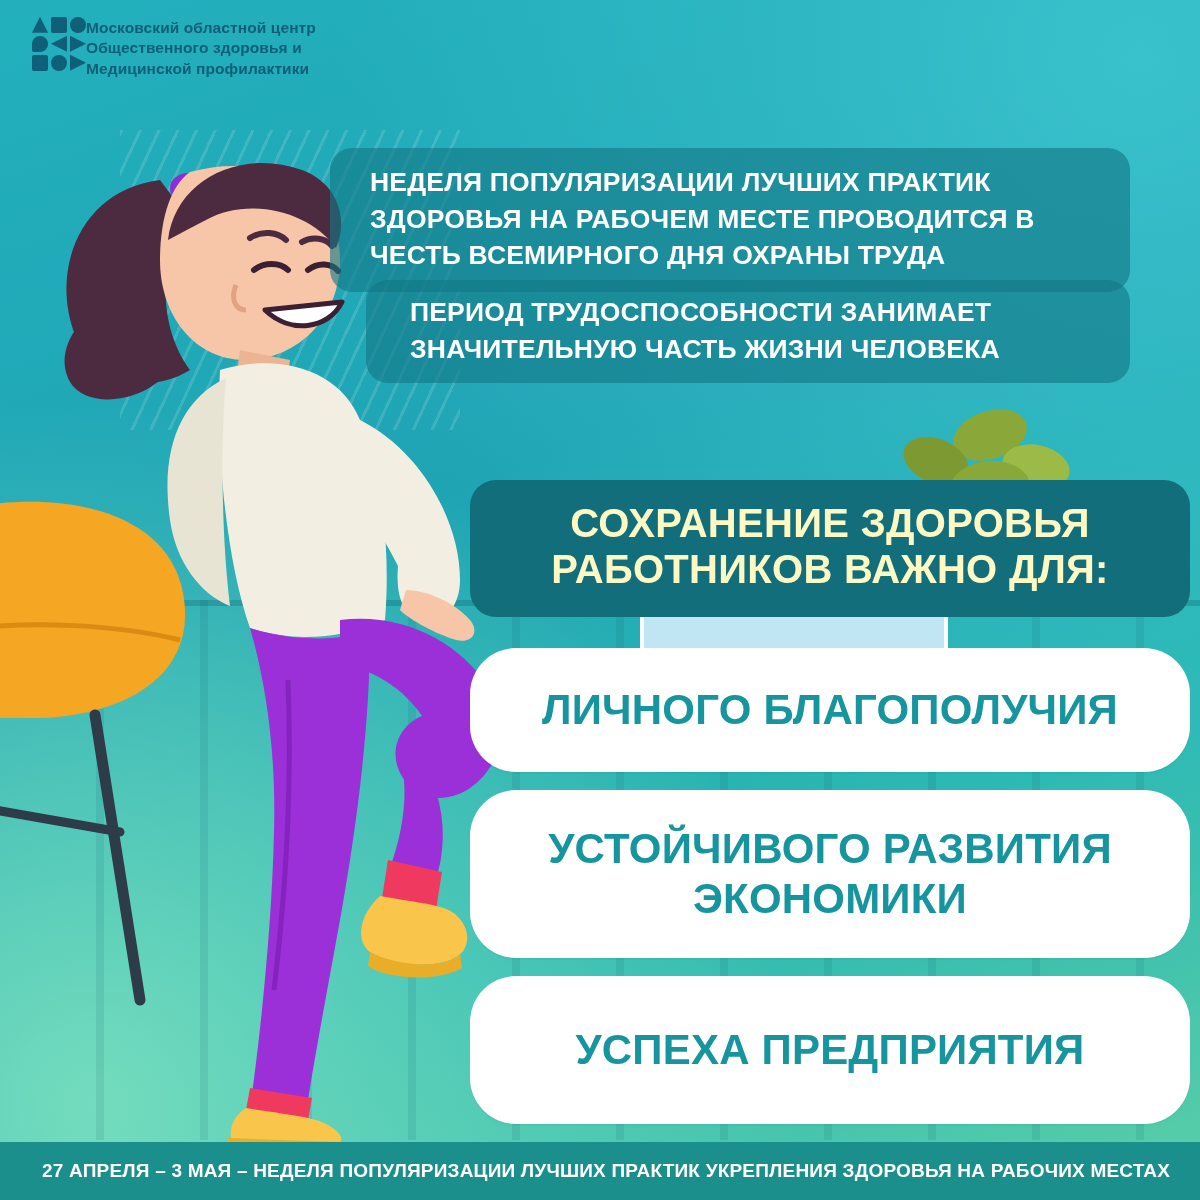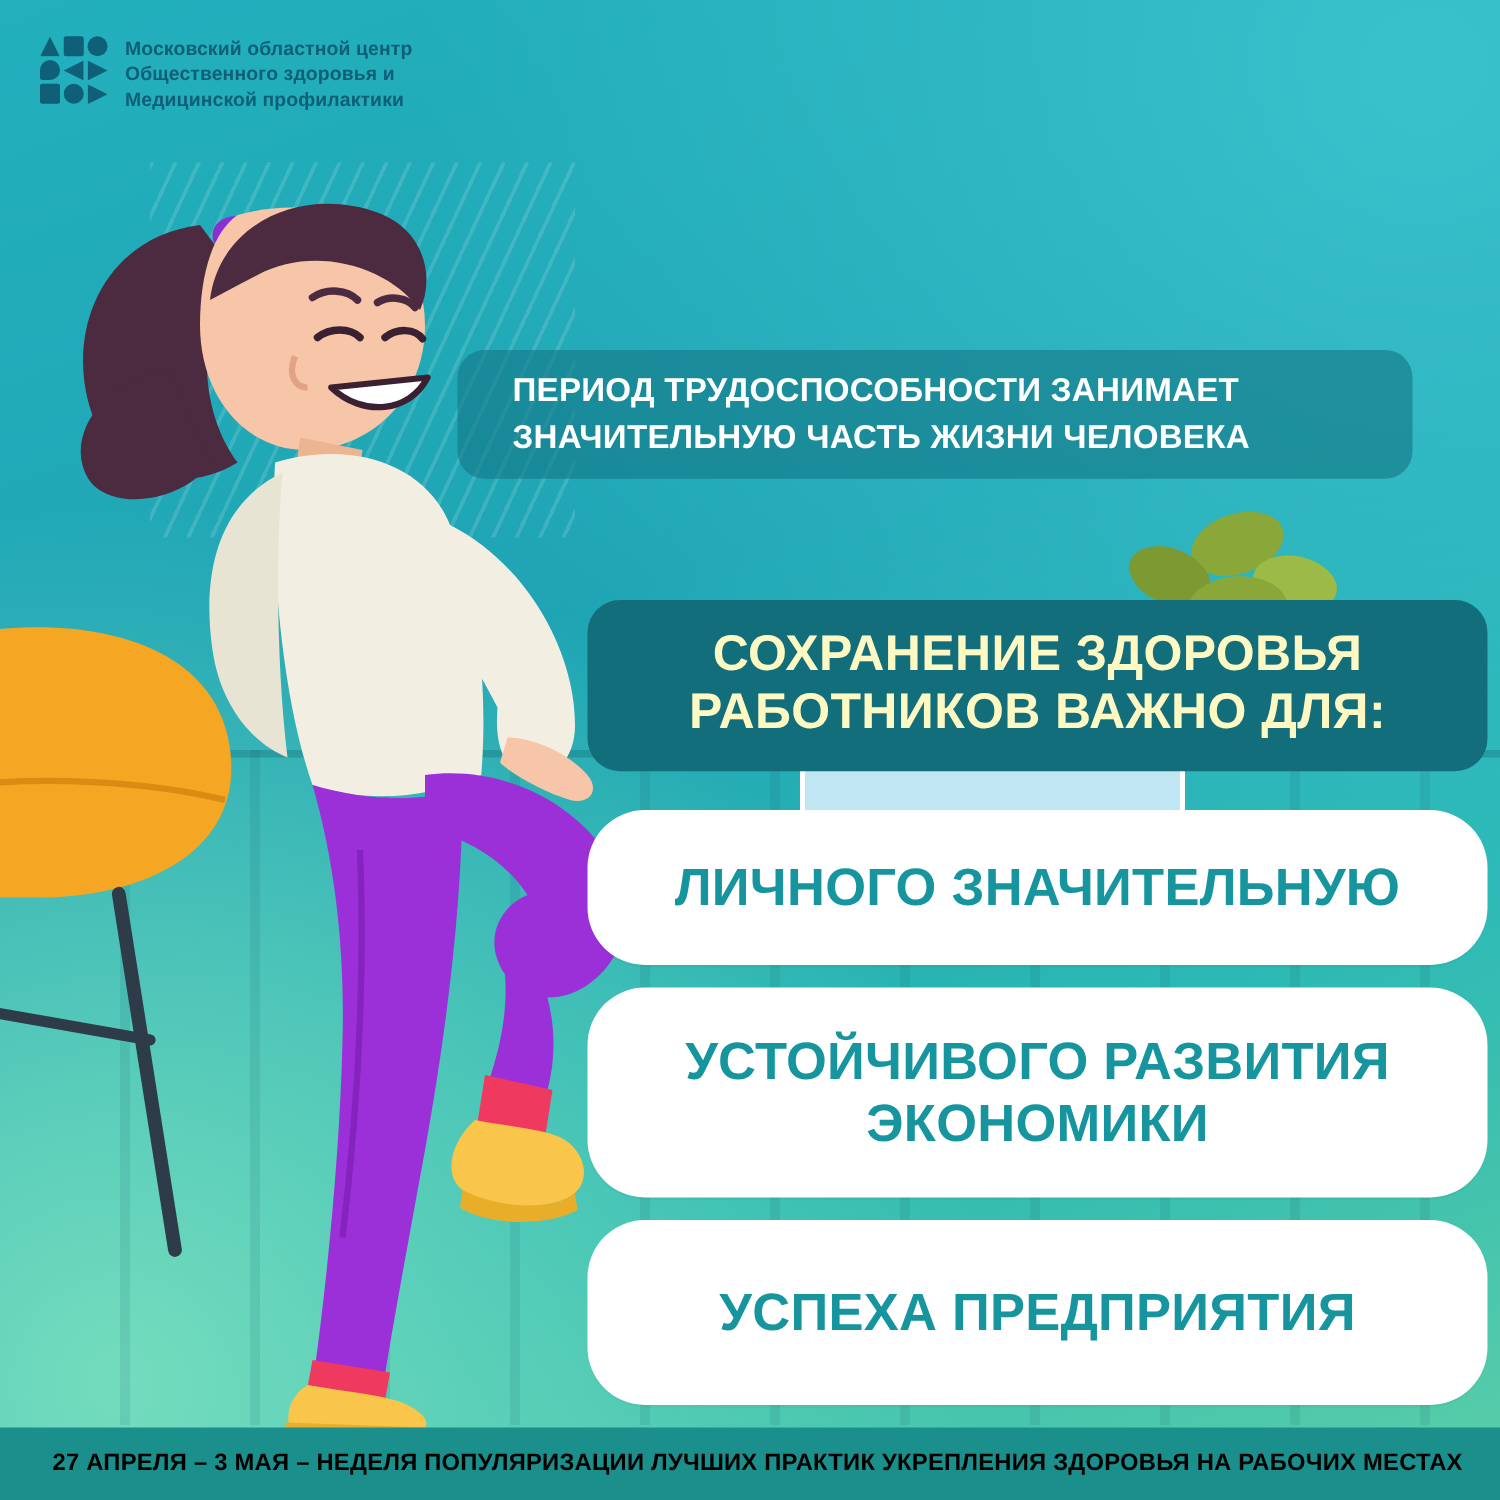--- a/index.html
+++ b/index.html
@@ -62,24 +62,23 @@
     right: 0;
     top: 600px;
     height: 6px;
     background: rgba(12, 90, 102, 0.28);
   }
 
   
   .logo-block {
     position: absolute;
     left: 32px;
-    top: 28px;
+    top: 16px;
     display: flex;
-    align-items: flex-end;
-    gap: 14px;
+    align-items: center;
     z-index: 40;
   }
   .logo-mark {
     width: 54px;
     height: 62px;
     display: grid;
     grid-template-columns: repeat(3, 16px);
     grid-template-rows: repeat(3, 16px);
     gap: 3px;
   }
@@ -219,21 +218,21 @@
     right: 0;
     bottom: 0;
     height: 58px;
     background: #1b8f8c;
     display: flex;
     align-items: center;
     z-index: 50;
   }
   .footer p {
     margin: 0 0 0 42px;
-    color: #000000;
+    color: #ffffff;
     font-weight: bold;
     font-size: 19px;
     letter-spacing: 0.2px;
   }
 </style>
 </head>
 <body>
 
 <div class="poster">
   <div class="bg-base"></div>
@@ -310,31 +309,34 @@
     <path d="M340 776 C 372 782, 400 784, 412 792 C 430 804, 432 826, 418 836 C 398 850, 350 846, 330 832 C 316 822, 318 796, 340 776 Z" fill="#f9c64b"></path>
     <path d="M330 832 C 356 846, 404 850, 420 834 L422 848 C 398 862, 348 860, 328 846 Z" fill="#e8ae2a"></path>
 
     <path d="M210 508 C 250 520, 292 522, 330 512 C 330 600, 318 700, 300 800 C 288 866, 276 930, 268 980 L212 974 C 222 900, 232 800, 234 712 C 236 640, 228 570, 210 508 Z" fill="#9b30d9"></path>
     <path d="M248 560 C 252 660, 246 770, 234 870" stroke="#8423bd" stroke-width="5" fill="none"></path>
     <path d="M210 968 L272 978 L268 1000 L206 990 Z" fill="#f0395f"></path>
     <path d="M206 988 C 240 994, 270 996, 286 1004 C 306 1014, 306 1026, 288 1026 L198 1026 C 188 1026, 186 1000, 206 988 Z" fill="#f9c64b"></path>
     <path d="M188 1018 L300 1022 L300 1030 L188 1030 Z" fill="#e8ae2a"></path>
   </svg>
 
+  <div class="banner-1">
+    <p>НЕДЕЛЯ ПОПУЛЯРИЗАЦИИ ЛУЧШИХ ПРАКТИК ЗДОРОВЬЯ НА РАБОЧЕМ МЕСТЕ ПРОВОДИТСЯ В ЧЕСТЬ ВСЕМИРНОГО ДНЯ ОХРАНЫ ТРУДА</p>
+  </div>
 
   <div class="banner-2">
     <p>ПЕРИОД ТРУДОСПОСОБНОСТИ ЗАНИМАЕТ ЗНАЧИТЕЛЬНУЮ ЧАСТЬ ЖИЗНИ ЧЕЛОВЕКА</p>
   </div>
 
   <div class="headline">
     <p>СОХРАНЕНИЕ ЗДОРОВЬЯ РАБОТНИКОВ ВАЖНО ДЛЯ:</p>
   </div>
 
   <div class="card" id="card-1">
-    <p>ЛИЧНОГО ЗНАЧИТЕЛЬНУЮ</p>
+    <p>ЛИЧНОГО БЛАГОПОЛУЧИЯ</p>
   </div>
   <div class="card" id="card-2">
     <p>УСТОЙЧИВОГО РАЗВИТИЯ ЭКОНОМИКИ</p>
   </div>
   <div class="card" id="card-3">
     <p>УСПЕХА ПРЕДПРИЯТИЯ</p>
   </div>
 
   <div class="footer">
     <p>27 АПРЕЛЯ – 3 МАЯ – НЕДЕЛЯ ПОПУЛЯРИЗАЦИИ ЛУЧШИХ ПРАКТИК УКРЕПЛЕНИЯ ЗДОРОВЬЯ НА РАБОЧИХ МЕСТАХ</p>

